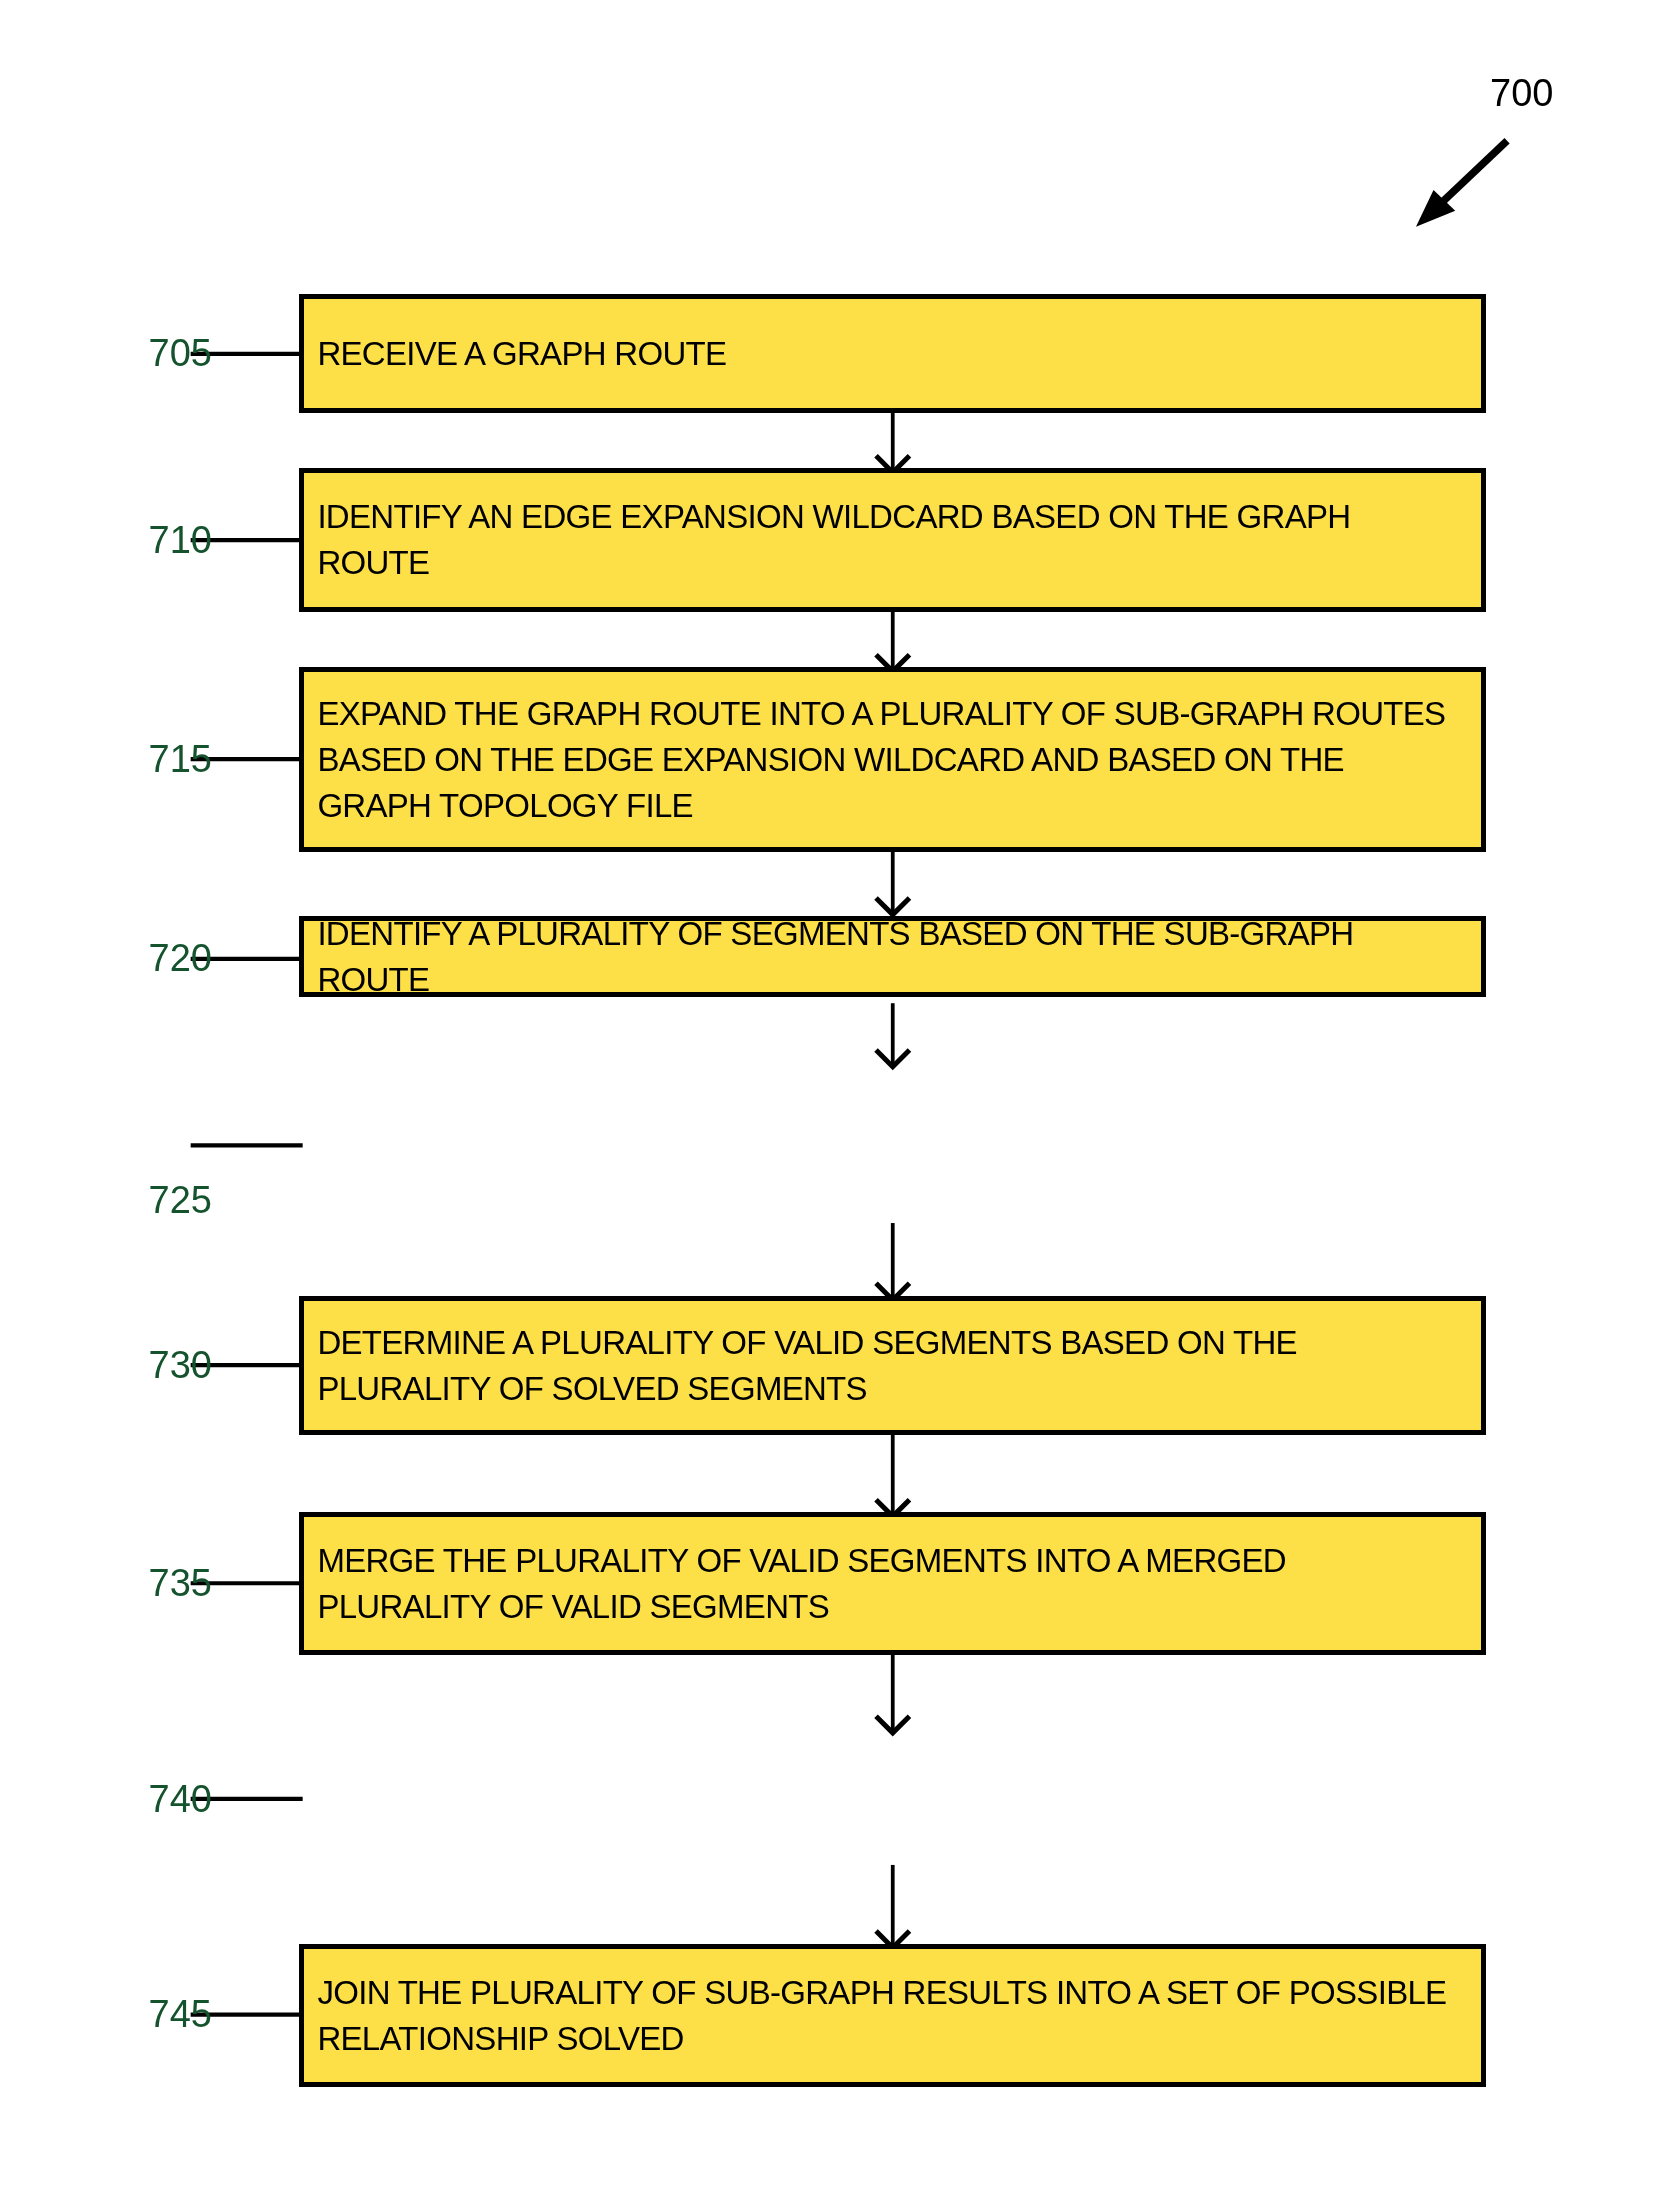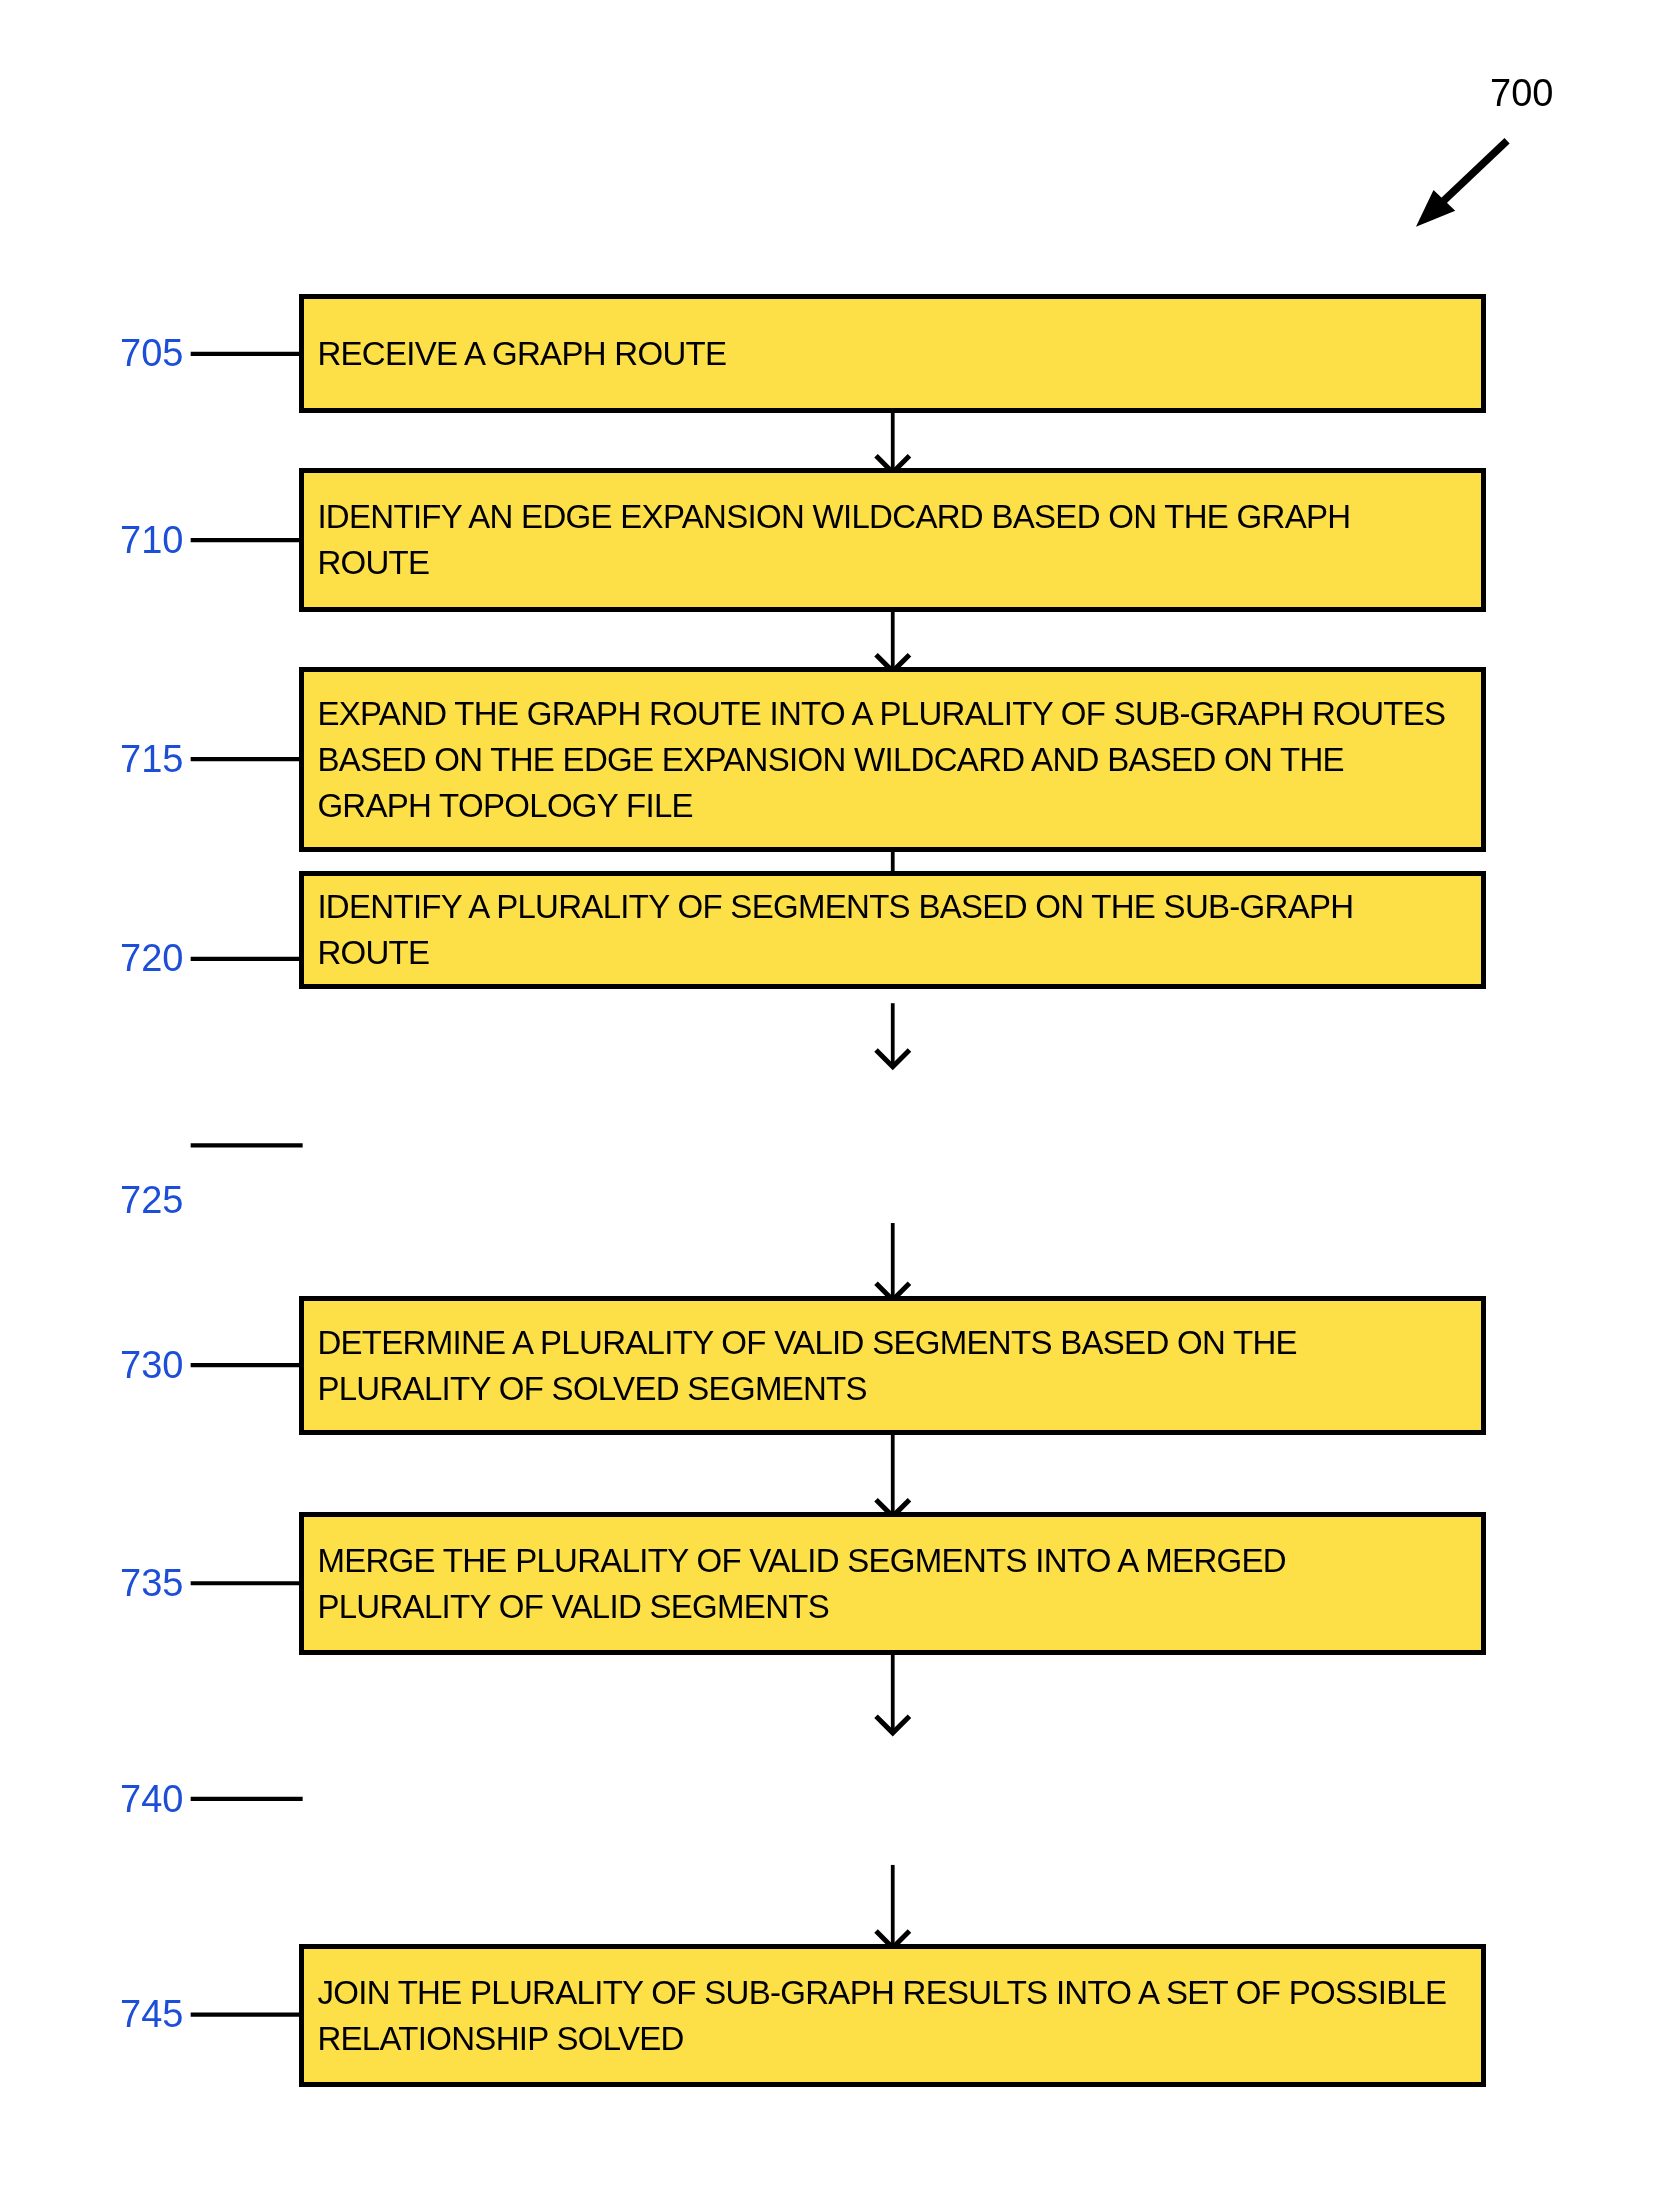--- a/index.html
+++ b/index.html
@@ -26,26 +26,26 @@
     display:flex;align-items:center;
     padding-left:13.4px;padding-right:6.7px;
     background:#fde047;
   }
   .boxtext{
     font-size:33px;line-height:46px;letter-spacing:-0.7px;
     white-space:pre-line;color:#000;
   }
   .ref{
     position:absolute;left:120px;width:92px;height:45px;
-    font-size:38px;line-height:45px;text-align:left;color:#1d4ed8;
+    font-size:38px;line-height:45px;text-align:right;color:#14532d;
   }
   .b1{top:262px;height:119px}
   .b2{top:436px;height:144px}
   .b3{top:635px;height:185px}
-  .b4{top:839px;height:118px}
+  .b4{top:884px;height:81px}
   .b5{top:1031px;height:166px}
   .b6{top:1264px;height:139px}
   .b7{top:1480px;height:143px}
   .b8{top:1697px;height:141px}
   .b9{top:1912px;height:143px}
   .r1{top:299px}
   .r2{top:486px}
   .r3{top:705px}
   .r4{top:904px}
   .r5{top:1146px}

